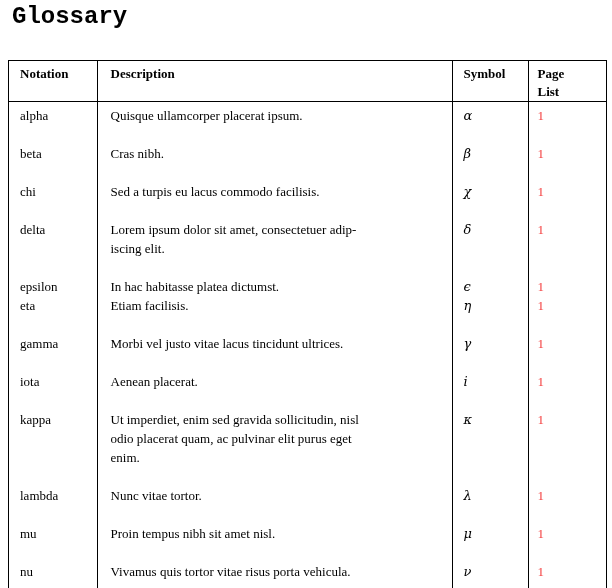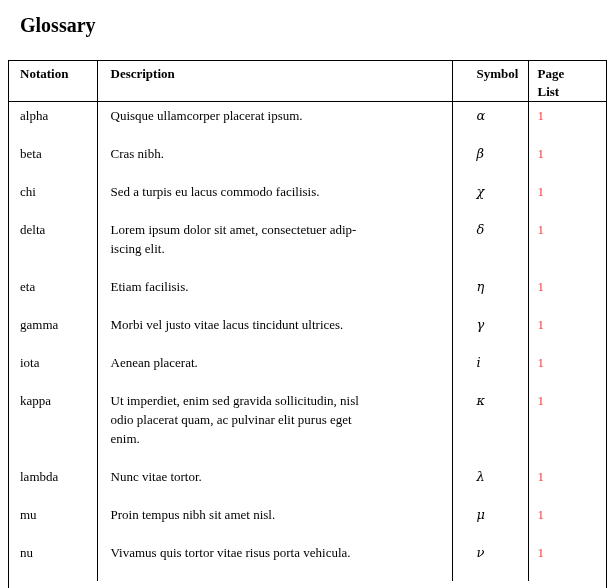--- a/index.html
+++ b/index.html
@@ -15,25 +15,25 @@
   .page {
     position: relative;
     width: 612px;
     height: 588px;
     background: #ffffff;
   }
   .doc-title {
     position: absolute;
     left: 8px;
     top: 0px;
-    margin: 12px;
-    font-size: 20px;
+    margin: 4px;
+    font-size: 24px;
     font-weight: bold;
     line-height: 26px;
-    font-family: Liberation Serif, serif;
+    font-family: Liberation Mono, monospace;
   }
   .tablewrap {
     position: absolute;
     left: 8px;
     top: 60px;
     width: 599px;
     height: 528px;
     overflow: hidden;
     box-sizing: border-box;
     border-top: 1px solid #000;
@@ -61,21 +61,21 @@
   thead th {
     font-weight: bold;
     border-bottom: 1px solid #000;
     padding-top: 4px;
     height: 40px;
     line-height: 18px;
     white-space: pre-line;
   }
   .p0 { padding-left: 11px; margin-top: 48px; }
   .p1 { padding-left: 13px; padding-right: 11px; }
-  .p2 { padding-left: 24px; }
+  .p2 { padding-left: 11px; }
   .p3 { padding-left: 9px; }
   tbody td { padding-bottom: 19px; }
   tbody tr.tight td { padding-bottom: 0; }
   tbody tr.first td { padding-top: 4px; }
   td.desc { white-space: pre-line; font-family: Liberation Serif, serif; }
   .sym {
     font-style: italic;
     font-family: "DejaVu Serif", "DejaVu Sans", serif;
   }
   .pagelink { text-decoration: none; }
@@ -122,20 +122,26 @@
           <td class="b p2 sym">χ</td>
           <td class="p3"><span class="pagelink" style="color: rgb(244, 61, 61);">1</span></td>
         </tr>
         <tr>
           <td class="b p0">delta</td>
           <td class="b p1 desc">Lorem ipsum dolor sit amet, consectetuer adip-
 iscing elit.</td>
           <td class="b p2 sym">δ</td>
           <td class="p3"><span class="pagelink" style="color: rgb(244, 61, 61);">1</span></td>
         </tr>
+        <tr class="tight">
+          <td class="b p0">epsilon</td>
+          <td class="b p1 desc">In hac habitasse platea dictumst.</td>
+          <td class="b p2 sym">ϵ</td>
+          <td class="p3"><span class="pagelink" style="color: rgb(244, 61, 61);">1</span></td>
+        </tr>
         <tr>
           <td class="b p0">eta</td>
           <td class="b p1 desc">Etiam facilisis.</td>
           <td class="b p2 sym">η</td>
           <td class="p3"><span class="pagelink" style="color: rgb(244, 61, 61);">1</span></td>
         </tr>
         <tr>
           <td class="b p0">gamma</td>
           <td class="b p1 desc">Morbi vel justo vitae lacus tincidunt ultrices.</td>
           <td class="b p2 sym">γ</td>

